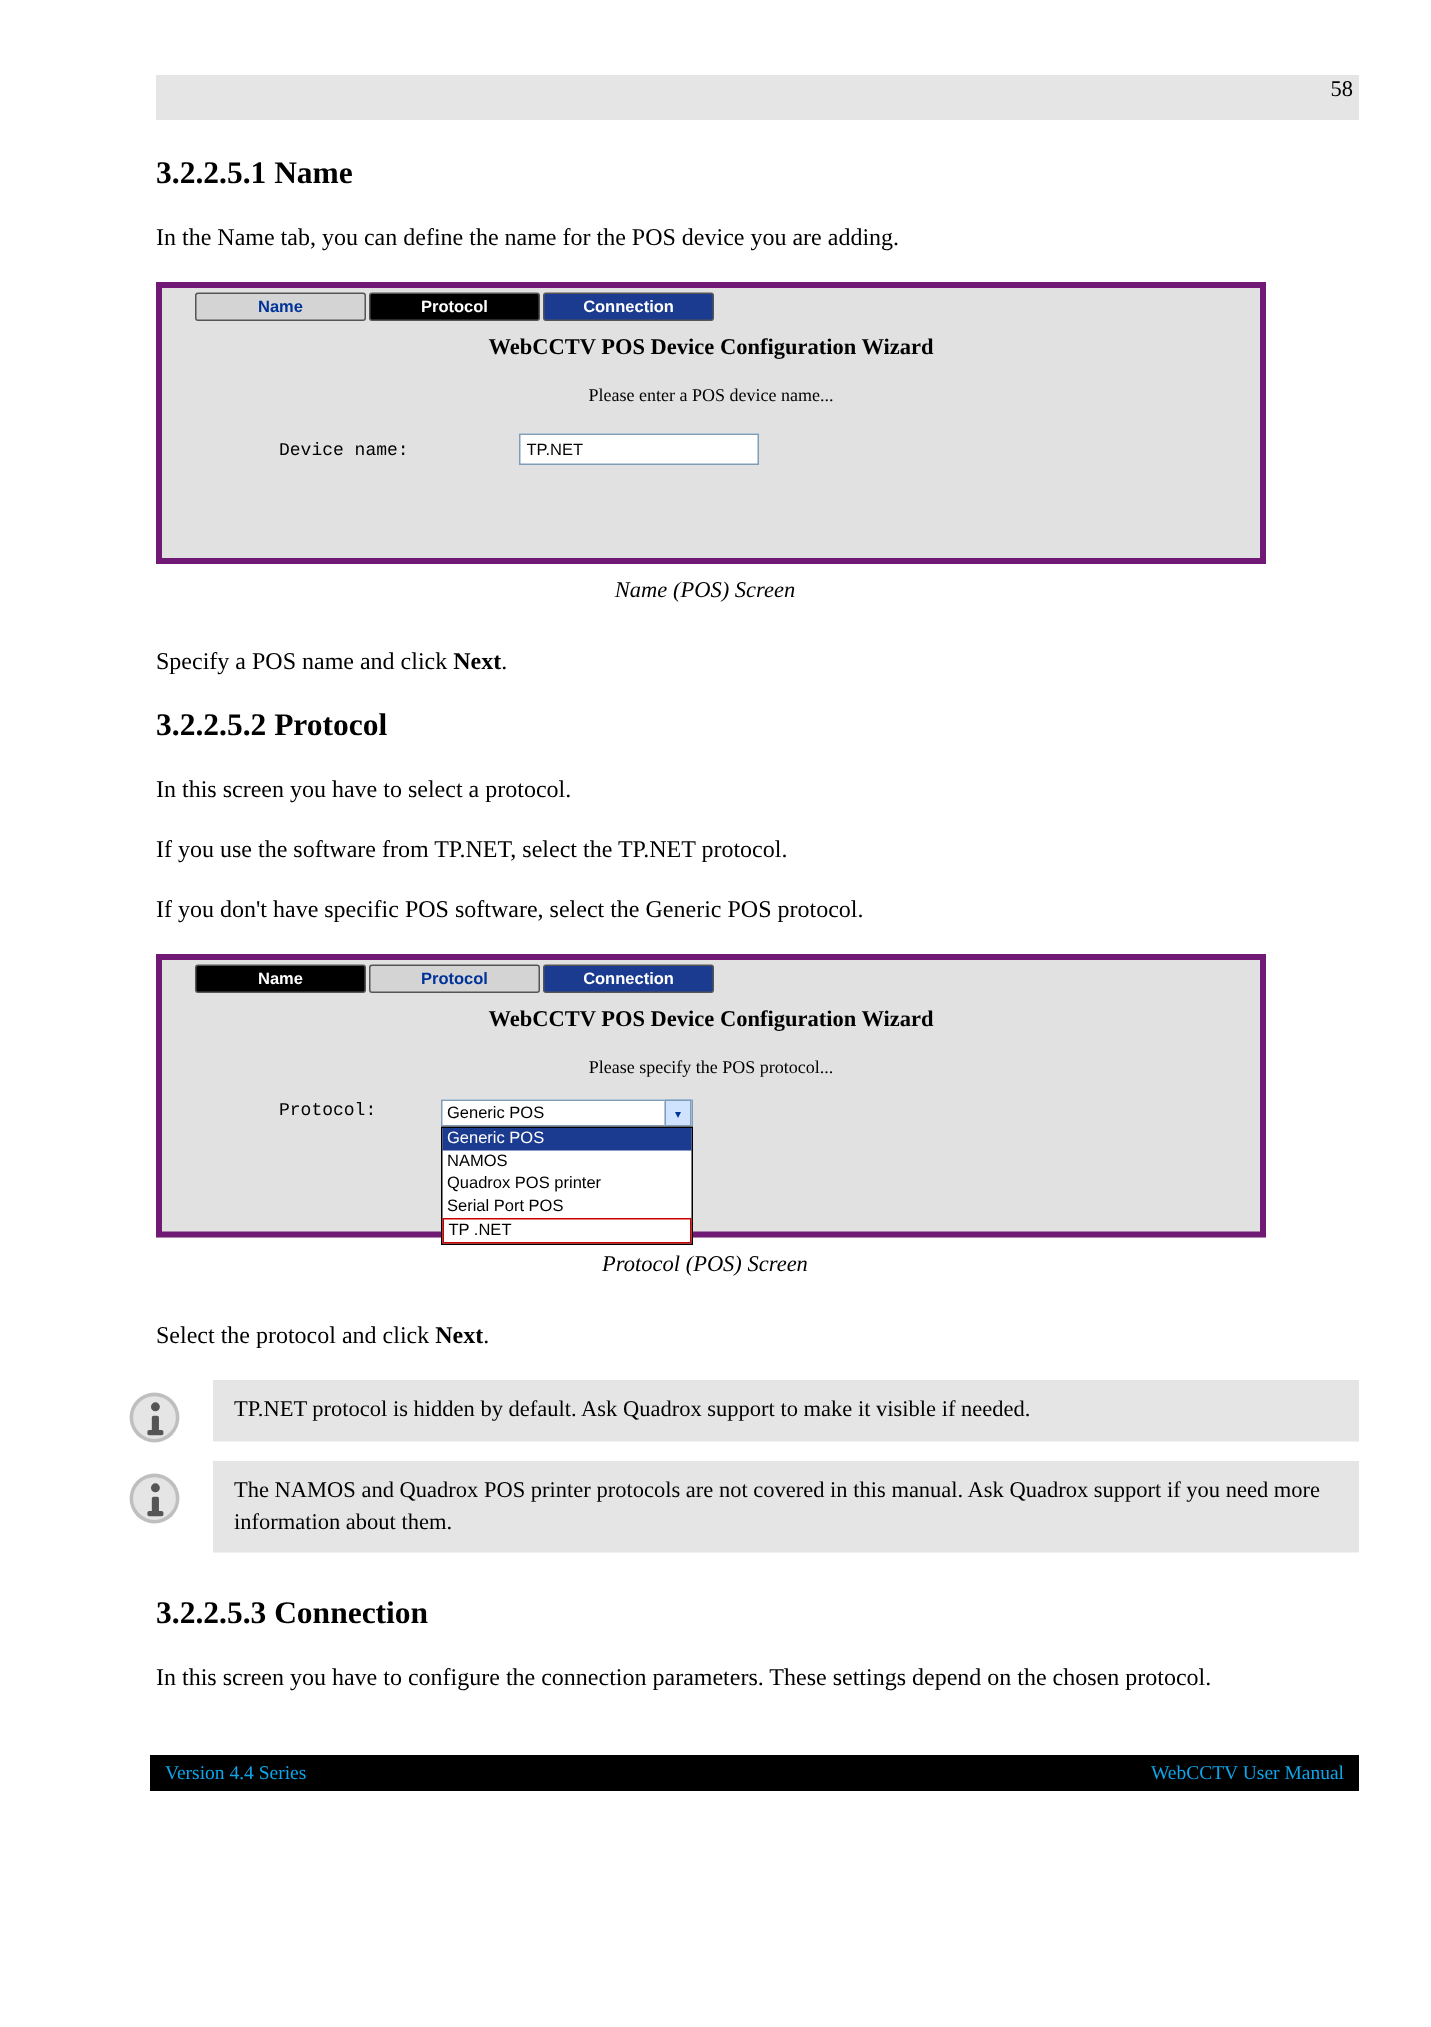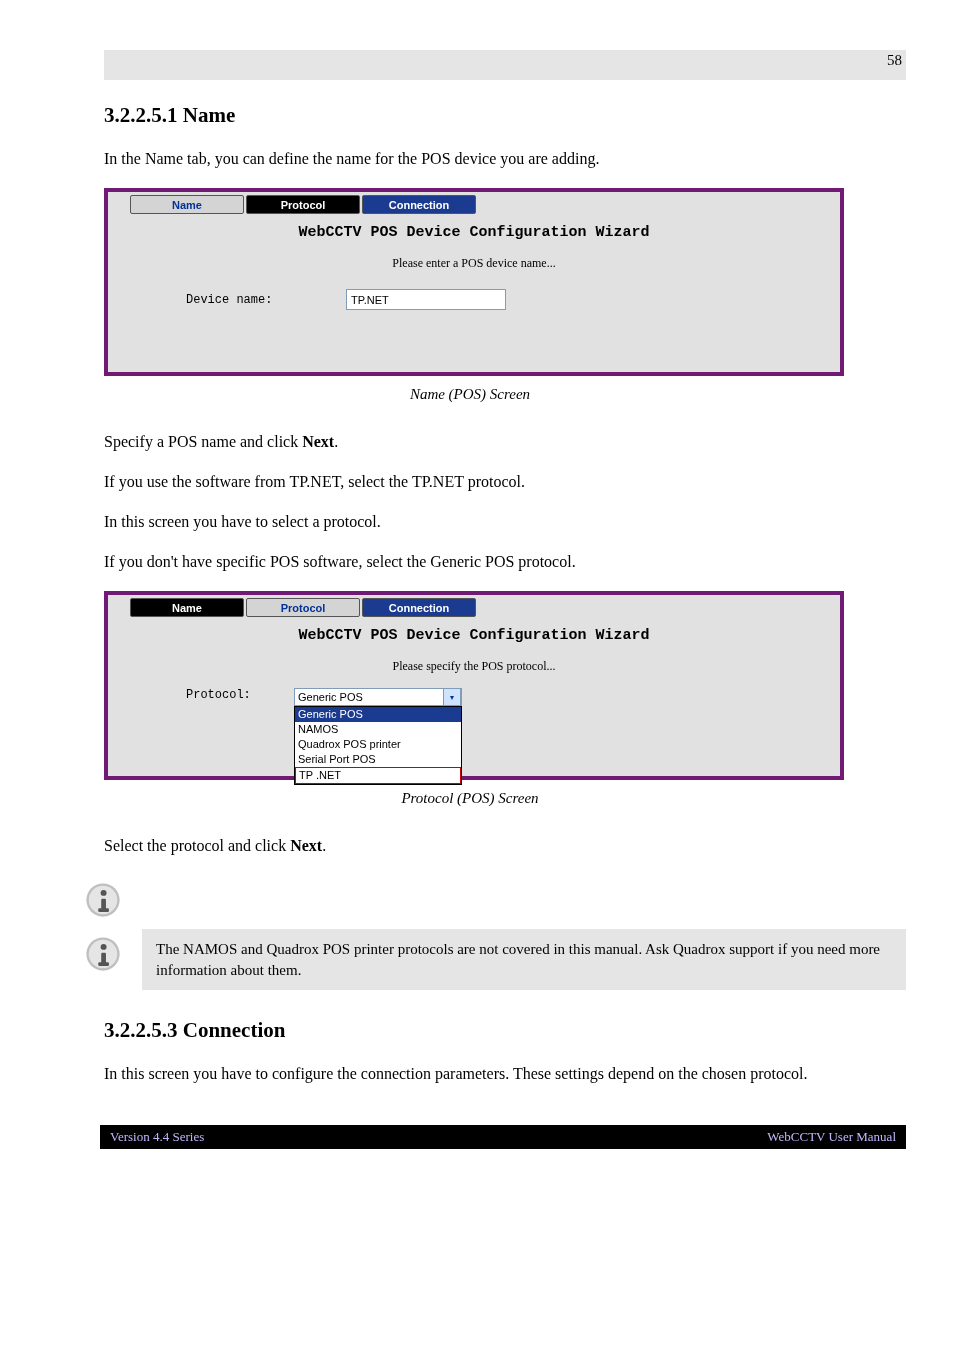--- a/index.html
+++ b/index.html
@@ -58,21 +58,21 @@
     margin-right: 2px;
   }
   .tab.black { background: #000; color: #fff; width: 112px; }
   .tab.blue { background: #1a3b8f; color: #fff; width: 112px; }
   .tab.gray { background: #d4d4d4; color: #003399; width: 112px; }
   .wizard-title {
     font-weight: bold;
     font-size: 15px;
     text-align: center;
     margin-top: 10px;
-    font-family: Liberation Mono, monospace;
+    font-family: Liberation Serif, serif;
   }
   .wizard-sub {
     text-align: center;
     font-size: 12px;
     margin-top: 15px;
     font-family: "Times New Roman", serif;
   }
   .field-row {
     display: flex;
     align-items: center;
@@ -159,21 +159,21 @@
   .info-box {
     background: #e5e5e5;
     padding: 10px 14px;
     font-size: 15px;
     flex: 1;
     margin-right: 0;
     line-height: 1.35;
   }
   .footer-black {
     background: #000;
-    color: #c4b5fd;
+    color: #0ea5e9;
     height: 24px;
     display: flex;
     justify-content: space-between;
     align-items: center;
     padding: 0 10px;
     font-size: 13px;
     margin: 40px 48px 0 100px;
     font-family: "Times New Roman", serif;
   }
 </style>
@@ -201,22 +201,23 @@
       <div class="field-label">Device name:</div>
       <input class="field-input" value="TP.NET" style="">
     </div>
   </div>
   <div class="caption">Name (POS) Screen</div>
 
   <p class="body-text">
     <span>Specify a POS name and click </span><b>Next</b><span>.</span>
   </p>
 
+  <h3 class="section-title">3.2.2.5.2 Protocol</h3>
+  <p class="body-text">In this screen you have to select a protocol.</p>
   <p class="body-text">If you use the software from TP.NET, select the TP.NET protocol.</p>
-  <p class="body-text">In this screen you have to select a protocol.</p>
   <p class="body-text">If you don't have specific POS software, select the Generic POS protocol.</p>
 
   <div class="screenshot two">
     <div class="tabs">
       <div class="tab black">Name</div>
       <div class="tab gray">Protocol</div>
       <div class="tab blue">Connection</div>
     </div>
     <div class="wizard-title">WebCCTV POS Device Configuration Wizard</div>
     <div class="wizard-sub">Please specify the POS protocol...</div>
@@ -246,20 +247,21 @@
   <div class="info-row">
     <div class="info-icon">
       <svg viewBox="0 0 64 64">
           <circle cx="32" cy="32" r="28" fill="#bfbfbf"></circle>
           <circle cx="32" cy="32" r="24" fill="#e5e5e5"></circle>
           <rect x="29" y="30" width="8" height="18" rx="2" fill="#555"></rect>
           <rect x="24" y="46" width="18" height="6" rx="2" fill="#555"></rect>
           <circle cx="33" cy="20" r="5" fill="#555"></circle>
         </svg>
     </div>
+    <div class="info-box">TP.NET protocol is hidden by default. Ask Quadrox support to make it visible if needed.</div>
   </div>
   <div style="height:10px;"></div>
   <div class="info-row">
     <div class="info-icon">
       <svg viewBox="0 0 64 64">
           <circle cx="32" cy="32" r="28" fill="#bfbfbf"></circle>
           <circle cx="32" cy="32" r="24" fill="#e5e5e5"></circle>
           <rect x="29" y="30" width="8" height="18" rx="2" fill="#555"></rect>
           <rect x="24" y="46" width="18" height="6" rx="2" fill="#555"></rect>
           <circle cx="33" cy="20" r="5" fill="#555"></circle>

